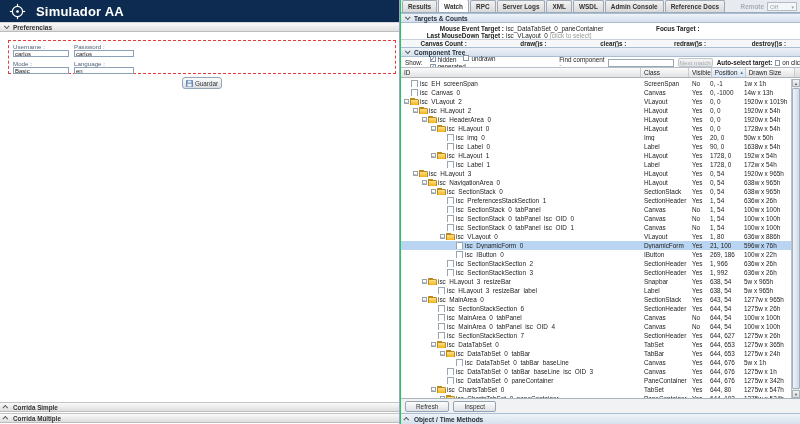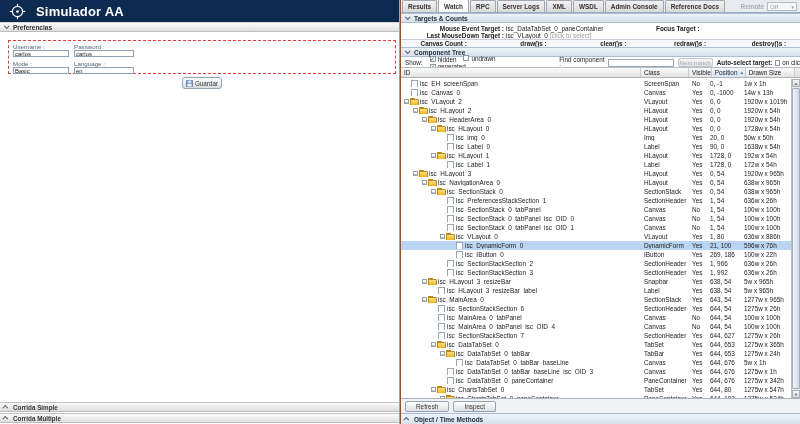--- a/index.html
+++ b/index.html
@@ -1,18 +1,18 @@
 <!DOCTYPE html>
 <html><head>
 <meta charset="utf-8">
 <style>
   * { margin:0; padding:0; box-sizing:border-box; }
   html,body { width:800px; height:424px; overflow:hidden; background:#fff;
               font-family:"Liberation Sans", sans-serif; }
-  #stage { position:relative; width:800px; height:424px; background:#c2410c; font-size:7px; color:#222; }
+  #stage { position:relative; width:800px; height:424px; background:#22c55e; font-size:7px; color:#222; }
 
   
   #app-pane { position:absolute; left:0; top:0; width:400px; height:424px; background:#fff; border-right:1px solid #9aa8b6; }
   #app-header { position:absolute; left:0; top:0; width:100%; height:22px; background:#0d2b50;
                 display:flex; align-items:center; }
   #app-header svg { margin-left:9px; }
   #app-title { color:#fff; font-size:13px; font-weight:bold; margin-left:10px; letter-spacing:.2px; }
 
   .sec-bar { position:absolute; left:0; width:100%; height:10px;
              background:linear-gradient(#fafafa,#e0e0e0); border-top:1px solid #d7d7d7; border-bottom:1px solid #bdbdbd;

